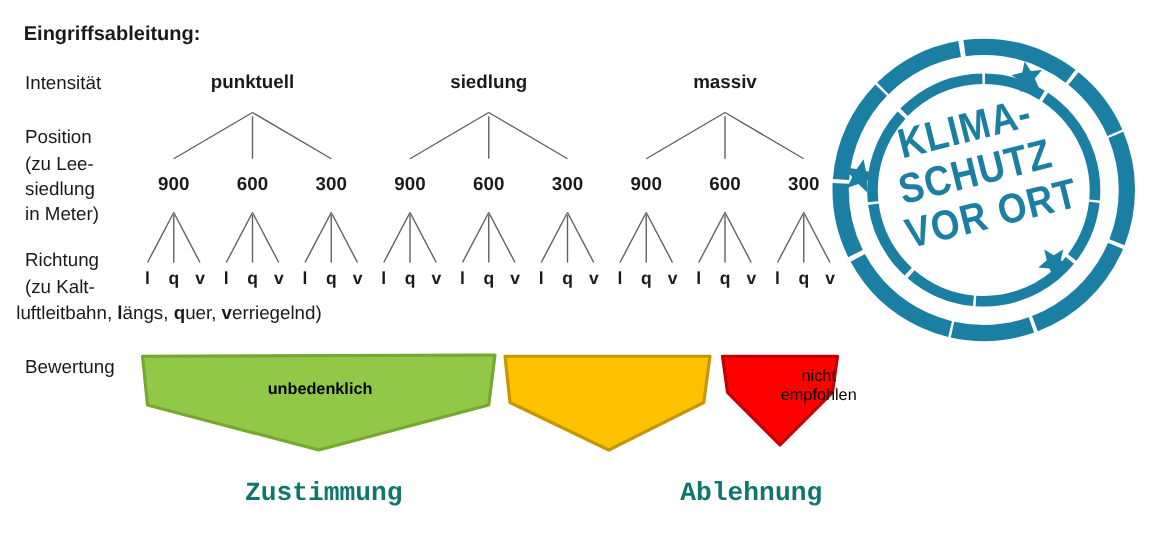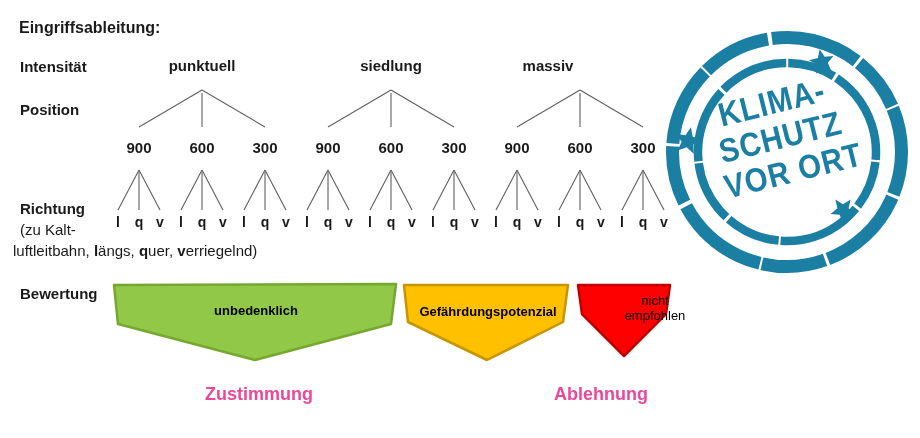--- a/index.html
+++ b/index.html
@@ -2,26 +2,26 @@
 <html><head>
 <meta charset="utf-8">
 <style>
   html,body{margin:0;padding:0;background:#fff;}
   #canvas{
     position:relative;width:920px;height:438px;background:#ffffff;
     font-family:"Liberation Sans",sans-serif;color:#1a1a1a;overflow:hidden;
   }
   .abs{position:absolute;}
   .ctr{transform:translateX(-50%);white-space:nowrap;text-align:center;font-weight:bold;}
-  .lbl-bold{font-weight:bold;font-size:15px;}
+  .lbl-bold{font-weight:normal;font-size:15px;}
   .lbl{font-size:15px;}
   .title{font-weight:bold;font-size:16px;}
   .note-block{font-size:15px;line-height:20px;}
   .shape-label{font-size:13px;color:#000;}
-  .outcome{font-weight:bold;font-size:18px;color:#ec4899;}
+  .outcome{font-weight:bold;font-size:21px;color:#0f766e;font-family:Liberation Mono, monospace;}
   .intensity-label{font-size:15px;}
   .distance-label{font-size:15px;}
   .direction-letter{font-size:14px;}
   svg{position:absolute;left:0;top:0;}
   #stamp-svg{pointer-events:none;}
 </style>
 </head>
 <body>
 
 <div id="canvas">
@@ -68,20 +68,23 @@
     <polygon id="shape-0" points="114,285 396,284 391,324 255,360 118,324" stroke-width="2.5" stroke-linejoin="round" fill="#92C847" stroke="#76A72F"></polygon>
     <polygon id="shape-1" points="404,285 568,285 563,322 487,360 408,322" stroke-width="2.5" stroke-linejoin="round" fill="#FFC000" stroke="#C69500"></polygon>
     <polygon id="shape-2" points="578,285 670,285 666,314 624,356 582,314" stroke-width="2.5" stroke-linejoin="round" fill="#FE0000" stroke="#C00000"></polygon>
   </svg>
 
   <div class="abs title" style="left:19px;top:19px">Eingriffsableitung:</div>
 
   <div class="abs lbl-bold" style="left:20px;top:58px">Intensität</div>
 
   <div class="abs lbl-bold" style="left:20px;top:101px">Position</div>
+  <div class="abs note-block" style="left:20px;top:122px;white-space:pre-line">(zu Lee-
+siedlung
+in Meter)</div>
 
   <div class="abs lbl-bold" style="left:20px;top:200px">Richtung</div>
   <div class="abs lbl" style="left:20px;top:221px">(zu Kalt-</div>
   <div class="abs lbl" style="left:13px;top:242px" id="direction-note-2"><span>luftleitbahn, </span><b>l</b><span>ängs, </span><b>q</b><span>uer, </span><b>v</b><span>erriegelnd)</span></div>
 
   <div class="abs lbl-bold" style="left:20px;top:285px">Bewertung</div>
 
   <div id="tree-labels">
       <div class="abs ctr intensity-label" style="left: 202px; top: 57px;">punktuell</div>
       <div class="abs ctr distance-label" style="left: 139px; top: 139px;">900</div>
@@ -102,37 +105,36 @@
       <div class="abs ctr direction-letter" style="left: 328px; top: 214px;">q</div>
       <div class="abs ctr direction-letter" style="left: 349px; top: 214px;">v</div>
       <div class="abs ctr distance-label" style="left: 391px; top: 139px;">600</div>
       <div class="abs ctr direction-letter" style="left: 370px; top: 214px;">l</div>
       <div class="abs ctr direction-letter" style="left: 391px; top: 214px;">q</div>
       <div class="abs ctr direction-letter" style="left: 412px; top: 214px;">v</div>
       <div class="abs ctr distance-label" style="left: 454px; top: 139px;">300</div>
       <div class="abs ctr direction-letter" style="left: 433px; top: 214px;">l</div>
       <div class="abs ctr direction-letter" style="left: 454px; top: 214px;">q</div>
       <div class="abs ctr direction-letter" style="left: 475px; top: 214px;">v</div>
-      <div class="abs ctr intensity-label" style="left: 548px; top: 57px;">massiv</div>
+      <div class="abs ctr intensity-label" style="left: 580px; top: 57px;">massiv</div>
       <div class="abs ctr distance-label" style="left: 517px; top: 139px;">900</div>
       <div class="abs ctr direction-letter" style="left: 496px; top: 214px;">l</div>
       <div class="abs ctr direction-letter" style="left: 517px; top: 214px;">q</div>
       <div class="abs ctr direction-letter" style="left: 538px; top: 214px;">v</div>
       <div class="abs ctr distance-label" style="left: 580px; top: 139px;">600</div>
       <div class="abs ctr direction-letter" style="left: 559px; top: 214px;">l</div>
       <div class="abs ctr direction-letter" style="left: 580px; top: 214px;">q</div>
       <div class="abs ctr direction-letter" style="left: 601px; top: 214px;">v</div>
       <div class="abs ctr distance-label" style="left: 643px; top: 139px;">300</div>
       <div class="abs ctr direction-letter" style="left: 622px; top: 214px;">l</div>
       <div class="abs ctr direction-letter" style="left: 643px; top: 214px;">q</div>
       <div class="abs ctr direction-letter" style="left: 664px; top: 214px;">v</div>
     </div>
 
   <div class="abs ctr shape-label" style="left:256px;top:303px">unbedenklich</div>
-  <div class="abs ctr shape-label" style="left:488px;top:304px">Gefährdungspotenzial</div>
   <div class="abs shape-label" style="left:610px;top:293px;width:90px;text-align:center;line-height:15px">nicht empfohlen</div>
 
   <div class="abs ctr outcome" style="left:259px;top:384px">Zustimmung</div>
   <div class="abs ctr outcome" style="left:601px;top:384px">Ablehnung</div>
 
   <svg id="stamp-svg" width="920" height="438">
     <circle cx="787" cy="152" r="122" fill="#ffffff"></circle>
     <circle class="stamp-stroke" cx="787" cy="152" r="114.5" fill="none" stroke-width="13" stroke-dasharray="88 3 64 2 96 4 58 3 80 2 70 4 90 3 55 2" transform="rotate(25 787 152)" stroke="#1B7EA3"></circle>
     <circle class="stamp-stroke" cx="787" cy="152" r="89" fill="none" stroke-width="8.5" stroke-dasharray="70 2 48 3 85 2 55 3 62 2 75 3" transform="rotate(-40 787 152)" stroke="#1B7EA3"></circle>
     <g id="stamp-stars">

